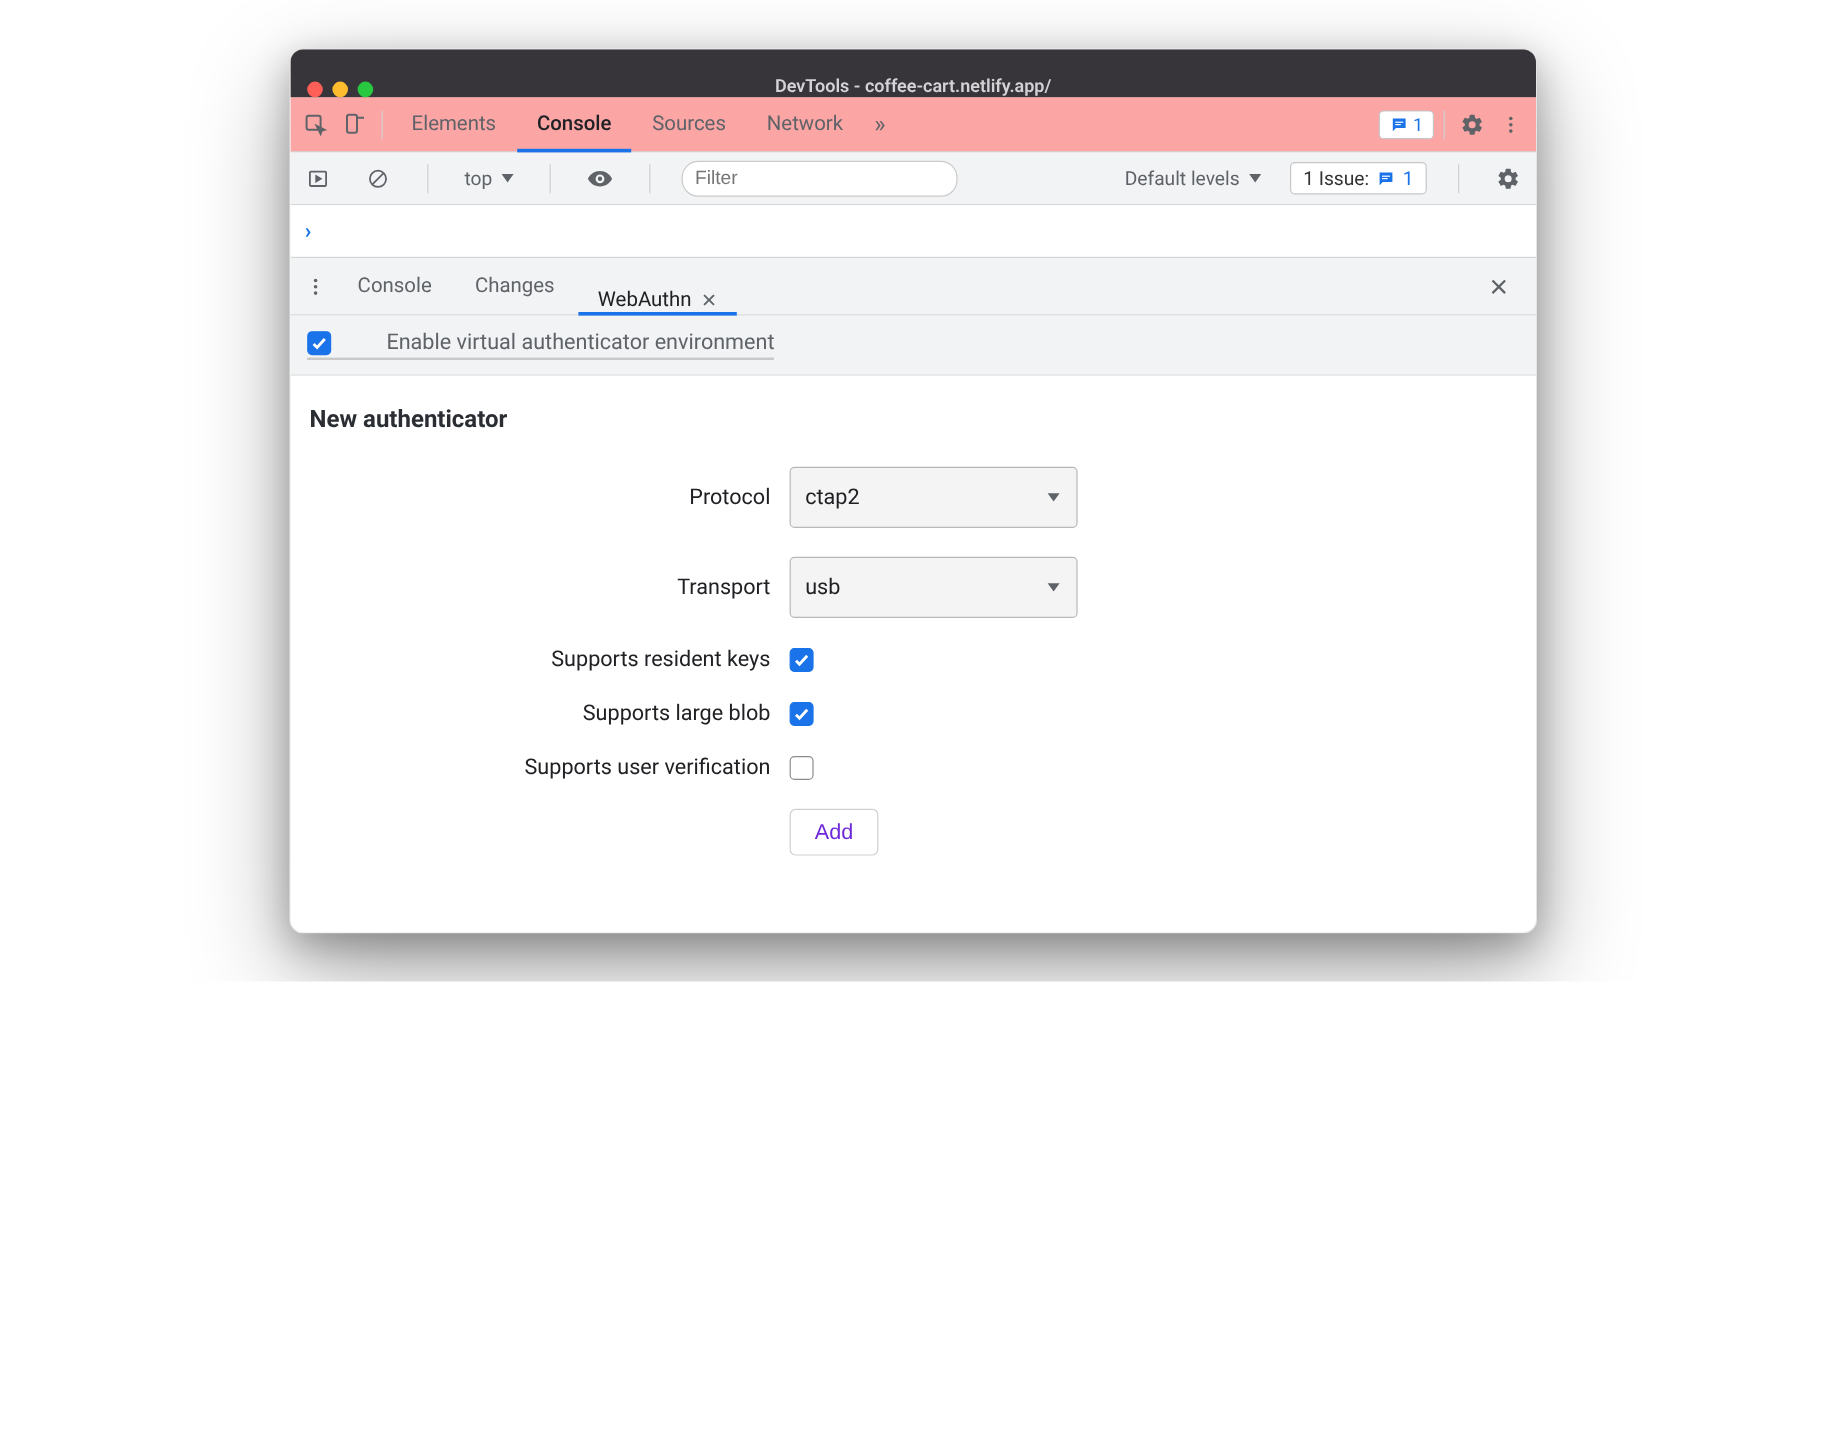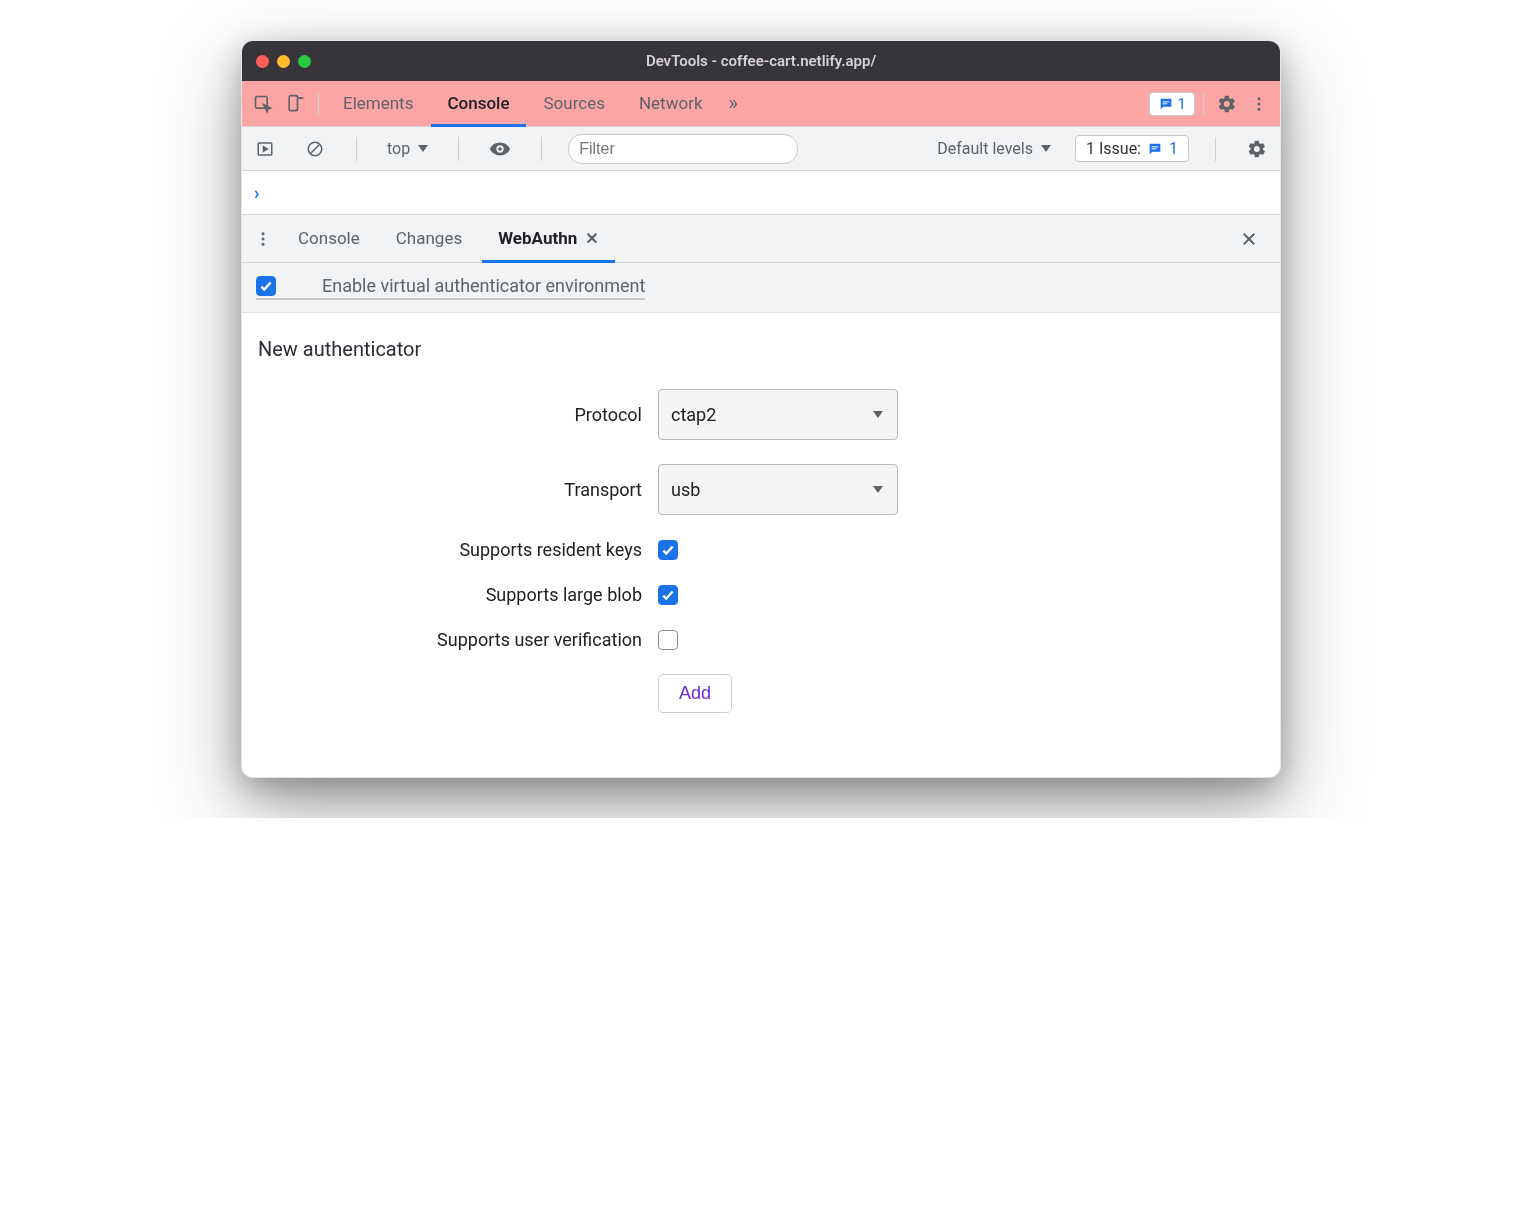--- a/index.html
+++ b/index.html
@@ -17,21 +17,21 @@
     overflow: hidden;
     box-shadow: 0 30px 80px rgba(0,0,0,0.35), 0 10px 30px rgba(0,0,0,0.25);
     background: #fff;
     border: 1px solid rgba(0,0,0,0.1);
   }
   .titlebar {
     background: #38353a;
     color: #cfcfcf;
     height: 40px;
     display: flex;
-    align-items: center;
+    align-items: flex-end;
     padding: 0 14px;
     position: relative;
   }
   .traffic { display: flex; gap: 8px; }
   .traffic .dot { width: 13px; height: 13px; border-radius: 50%; }
   .dot.red { background: #ff5f57; }
   .dot.yellow { background: #febc2e; }
   .dot.green { background: #28c840; }
   .titlebar-title {
     position: absolute; left: 0; right: 0; text-align: center;
@@ -109,21 +109,21 @@
   .drawer-tabs {
     background: #f1f3f4; border-bottom: 1px solid #d6d6d6;
     display: flex; align-items: center; height: 48px; padding: 0 6px; gap: 4px;
   }
   .dtab {
     padding: 0 16px; height: 100%;
     display: inline-flex; align-items: center;
     color: #5f6368; font-size: 17px; cursor: pointer;
     border-bottom: 3px solid transparent; position: relative; top: 1px; gap: 8px;
   }
-  .dtab.active { color: #202124; font-weight: 700; border-bottom-color: #1a73e8; }
+  .dtab.active { color: #202124; font-weight: 400; border-bottom-color: #1a73e8; align-items: flex-end; }
   .dtab .close-x { font-size: 16px; color: #5f6368; }
   .drawer-close { margin-right: 10px; }
   .enable-row {
     display: flex; align-items: center; gap: 10px;
     padding: 12px 14px;
     background: #f1f3f4;
     border-bottom: 1px solid #e2e2e2;
   }
   .enable-row-inner {
     display: flex; align-items: center; gap: 10px;
@@ -131,21 +131,21 @@
     border-bottom: 2px solid #c9c9c9;
   }
   .check {
     width: 20px; height: 20px; border-radius: 4px;
     display: inline-flex; align-items: center; justify-content: center;
     border: 1.5px solid #8c8c8c; background: #fff; cursor: pointer; flex-shrink: 0;
   }
   .check.checked { background: #1a73e8; border-color: #1a73e8; color: #fff; }
   .enable-label { font-size: 18px; color: #5f6368; margin-left: 36px; }
   .panel-body { padding: 24px 16px 40px 16px; }
-  .panel-title { font-size: 20px; font-weight: 400; color: #2a2e33; margin-bottom: 28px; }
+  .panel-title { font-size: 20px; font-weight: 700; color: #2a2e33; margin-bottom: 28px; }
   .form-row {
     display: flex; align-items: center; margin-bottom: 24px;
   }
   .form-label {
     width: 400px; text-align: right; padding-right: 16px;
     font-size: 18px; color: #202124;
   }
   .select {
     border: 1px solid #b8b8b8; background: #f4f4f4;
     height: 51px; width: 240px; border-radius: 4px;

